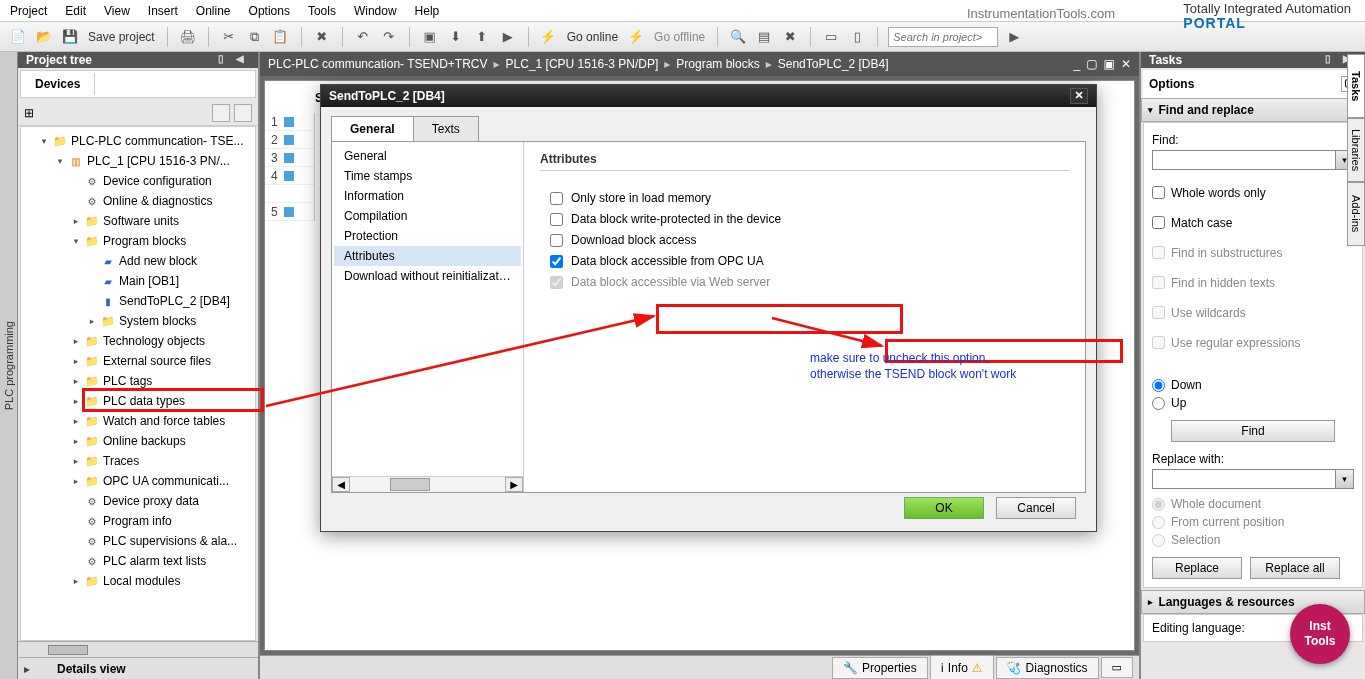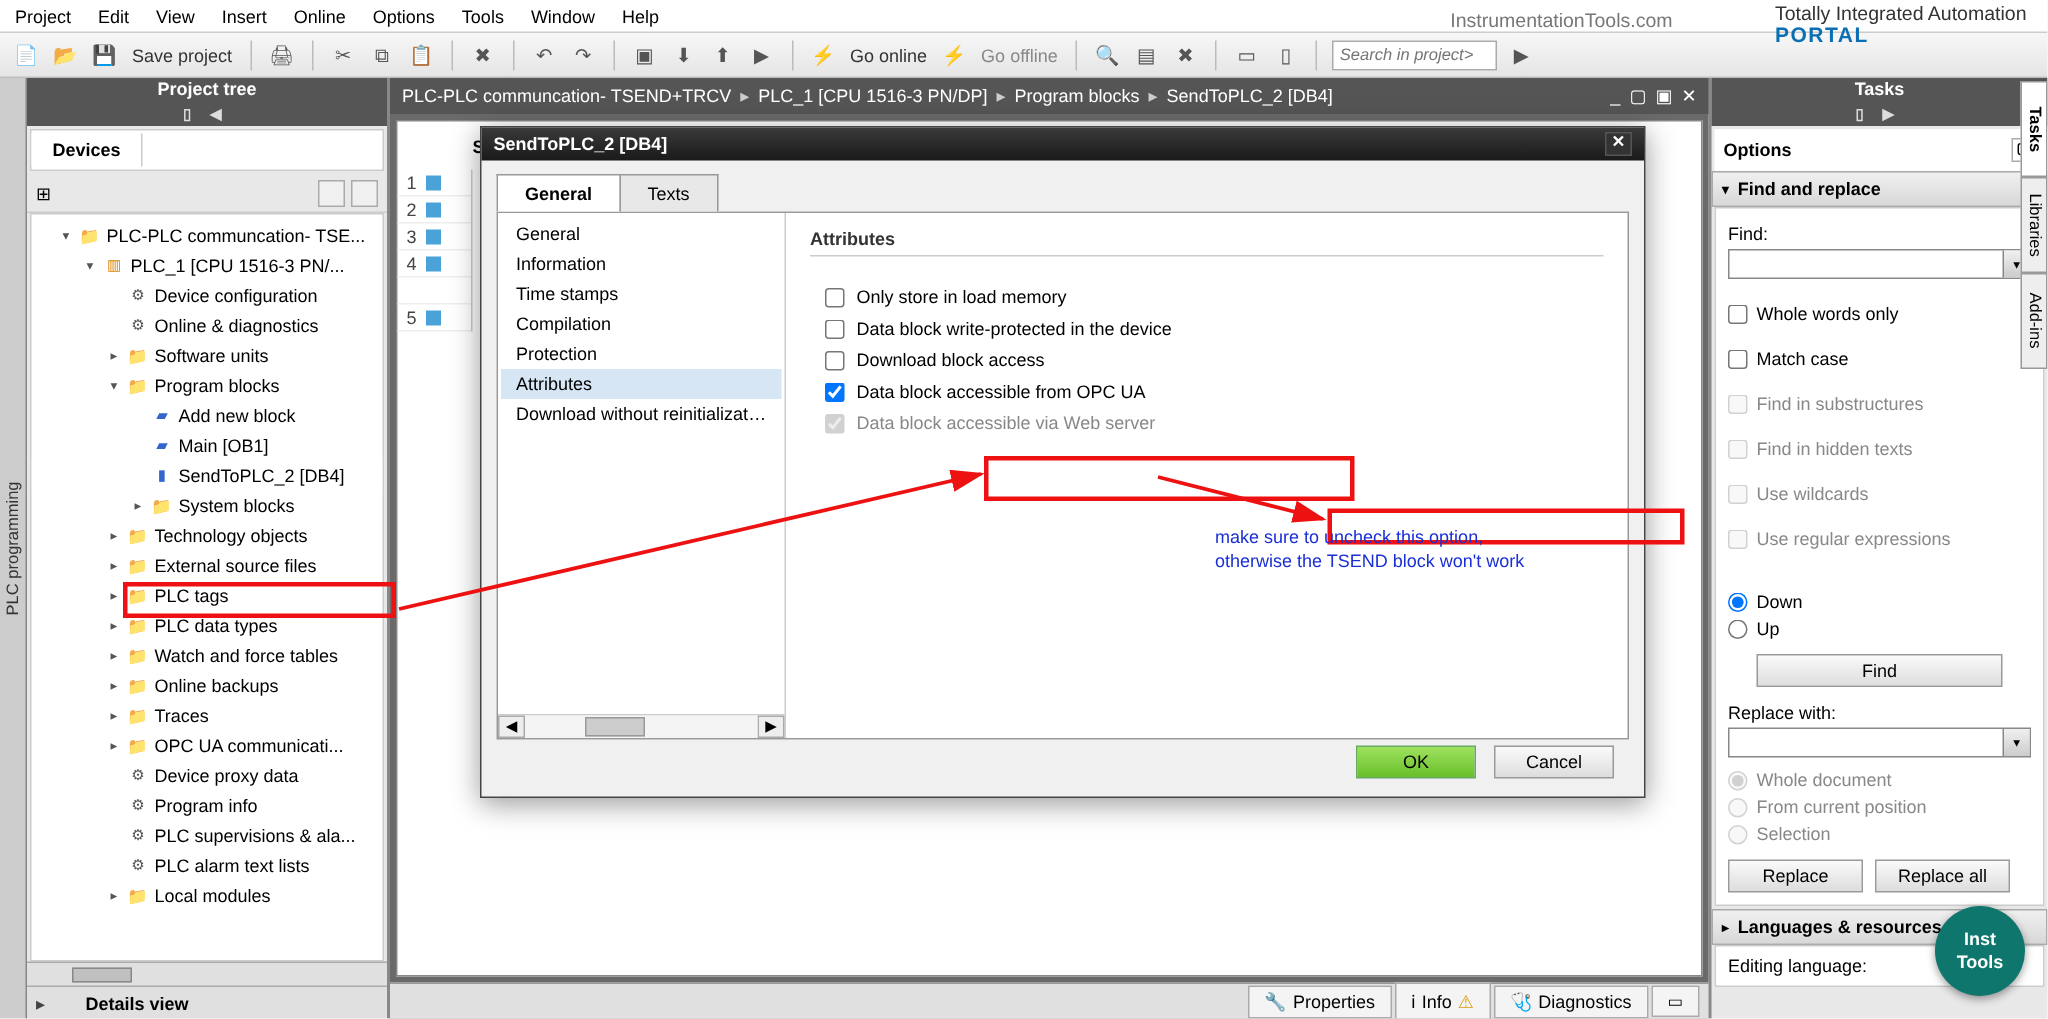--- a/index.html
+++ b/index.html
@@ -20,21 +20,21 @@
 .toolbar .lbl { color:#333; padding:0 2px; }
 .toolbar input { height:20px; width:110px; border:1px solid #aaa; padding:0 4px; font-size:11px; color:#888; font-style:italic; }
 
 
 .body { display:flex; height:calc(679px - 22px - 30px); }
 .leftstrip { width:18px; background:#ccc; border-right:1px solid #888; display:flex; align-items:center; justify-content:center; }
 .leftstrip span { writing-mode:vertical-rl; transform:rotate(180deg); font-size:11px; color:#333; }
 
 
 .tree-pane { width:242px; background:#e8e8e8; border-right:2px solid #888; display:flex; flex-direction:column; }
-.pane-title { height:32px; background:#555; color:#fff; display:flex; align-items:center; padding:0 8px; font-weight:bold; font-size:12px; justify-content:space-between;flex-direction:column; }
+.pane-title { height:16px; background:#555; color:#fff; display:flex; align-items:center; padding:0 8px; font-weight:bold; font-size:12px; justify-content:space-between; }
 .pane-title .icons { display:flex; gap:4px; }
 .pane-title .icons span { width:14px; height:14px; color:#ddd; font-size:10px; }
 .devices-hdr { height:28px; background:#fff; border:1px solid #ccc; margin:2px; display:flex; align-items:center; }
 .devices-hdr .tab { padding:4px 14px; background:#fff; border-right:1px solid #ccc; font-weight:bold; }
 .tree-tools { height:26px; border-bottom:1px solid #ccc; display:flex; align-items:center; justify-content:space-between; padding:0 6px; }
 .tree-tools .rbtns { display:flex; gap:4px; }
 .tree-tools .rbtns span { width:18px; height:18px; border:1px solid #aaa; background:#f0f0f0; }
 .tree-body { flex:1; overflow:auto; background:#fff; border:1px solid #ccc; margin:0 2px; padding:4px 0; }
 .tree-item { display:flex; align-items:center; height:20px; padding-left:var(--pl,8px); gap:4px; white-space:nowrap; cursor:default; }
 .tree-item .exp { width:10px; text-align:center; color:#555; font-size:9px; }
@@ -90,33 +90,33 @@
 .bottom-tabs .spacer { flex:1; }
 
 
 .right-pane { width:226px; background:#e8e8e8; border-left:2px solid #888; display:flex; flex-direction:column; }
 .right-pane .sect-hdr { height:24px; background:linear-gradient(#f0f0f0,#d8d8d8); border:1px solid #aaa; display:flex; align-items:center; padding:0 6px; font-weight:bold; gap:6px; }
 .right-pane .sect-hdr .caret { font-size:9px; }
 .right-pane .frbody { background:#fff; border:1px solid #ccc; margin:0 2px 2px; padding:8px; }
 .frbody label { display:block; margin:2px 0; }
 .frbody .combo { width:100%; height:20px; border:1px solid #888; margin:3px 0 8px; background:#fff; display:flex; }
 .frbody .combo .dd { width:18px; border-left:1px solid #888; background:linear-gradient(#f0f0f0,#ccc); text-align:center; font-size:9px; line-height:18px; }
-.frbody .chk { display:flex; align-items:flex-end; gap:6px; margin:16px 0; }
+.frbody .chk { display:flex; align-items:flex-start; gap:6px; margin:16px 0; }
 .frbody .chk.disabled { color:#888; }
 .frbody .radio { display:flex; align-items:center; gap:6px; margin:4px 0; }
 .frbody button { width:90px; height:22px; border:1px solid #999; background:linear-gradient(#fafafa,#ddd); margin-top:6px; }
 .frbody .btnrow { display:flex; gap:8px; }
 .rtabs { position:absolute; right:0; top:54px; width:18px; display:flex; flex-direction:column; }
 .rtabs .rt { height:64px; background:#eee; border:1px solid #999; display:flex; align-items:center; justify-content:center; }
 .rtabs .rt span { writing-mode:vertical-rl; font-size:11px; }
 .rtabs .rt.active { background:#fff; font-weight:bold; }
 
 
 .anno-arrow { position:absolute; pointer-events:none; }
-.badge { position:absolute; right:15px; bottom:15px; width:60px; height:60px; border-radius:50%; background:#0f766e; color:#fff; display:flex; flex-direction:column; align-items:center; justify-content:center; font-weight:bold; font-size:14px; line-height:15px; box-shadow:0 2px 6px rgba(0,0,0,.4); }
+.badge { position:absolute; right:15px; bottom:15px; width:60px; height:60px; border-radius:50%; background:#be185d; color:#fff; display:flex; flex-direction:column; align-items:center; justify-content:center; font-weight:bold; font-size:14px; line-height:15px; box-shadow:0 2px 6px rgba(0,0,0,.4); }
 
 .icon-folder::before{content:"📁";font-size:11px}
 .icon-device::before{content:"▦";color:#d98000}
 .icon-plc::before{content:"▥";color:#d98000}
 .icon-block::before{content:"▰";color:#36c}
 .icon-db::before{content:"▮";color:#36c}
 .icon-gear::before{content:"⚙";color:#555}
 </style>
 </head>
 <body>
@@ -494,22 +494,22 @@
     <span>SendToPLC_2 [DB4]</span>
     <div class="x">✕</div>
   </div>
   <div class="dialog-tabs">
     <div class="tab active">General</div>
     <div class="tab">Texts</div>
   </div>
   <div class="dialog-body">
     <div class="sidelist" id="sidelist">
       <div class="itm">General</div>
+        <div class="itm">Time stamps</div>
         <div class="itm">Information</div>
-        <div class="itm">Time stamps</div>
         <div class="itm">Compilation</div>
         <div class="itm">Protection</div>
         <div class="itm sel">Attributes</div>
         <div class="itm">Download without reinitializati...</div>
         <div class="side-scroll">
         <div class="ar">◀</div>
         <div class="track">
             <div class="thumb"></div>
           </div>
         <div class="ar">▶</div>

